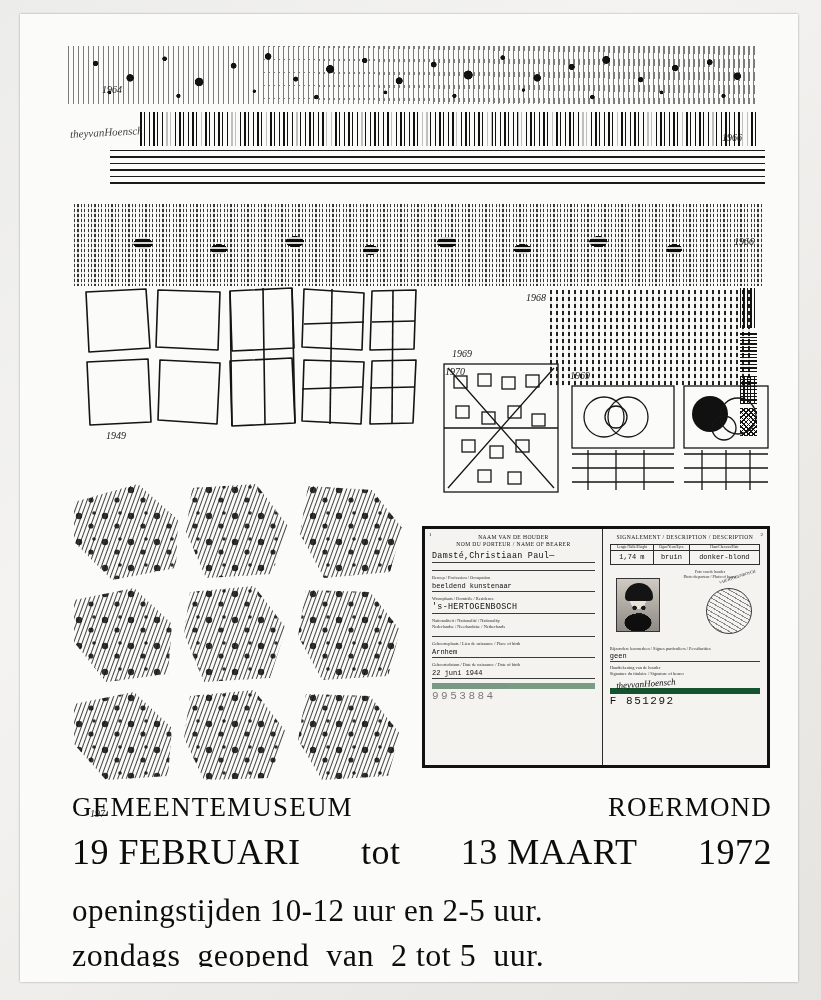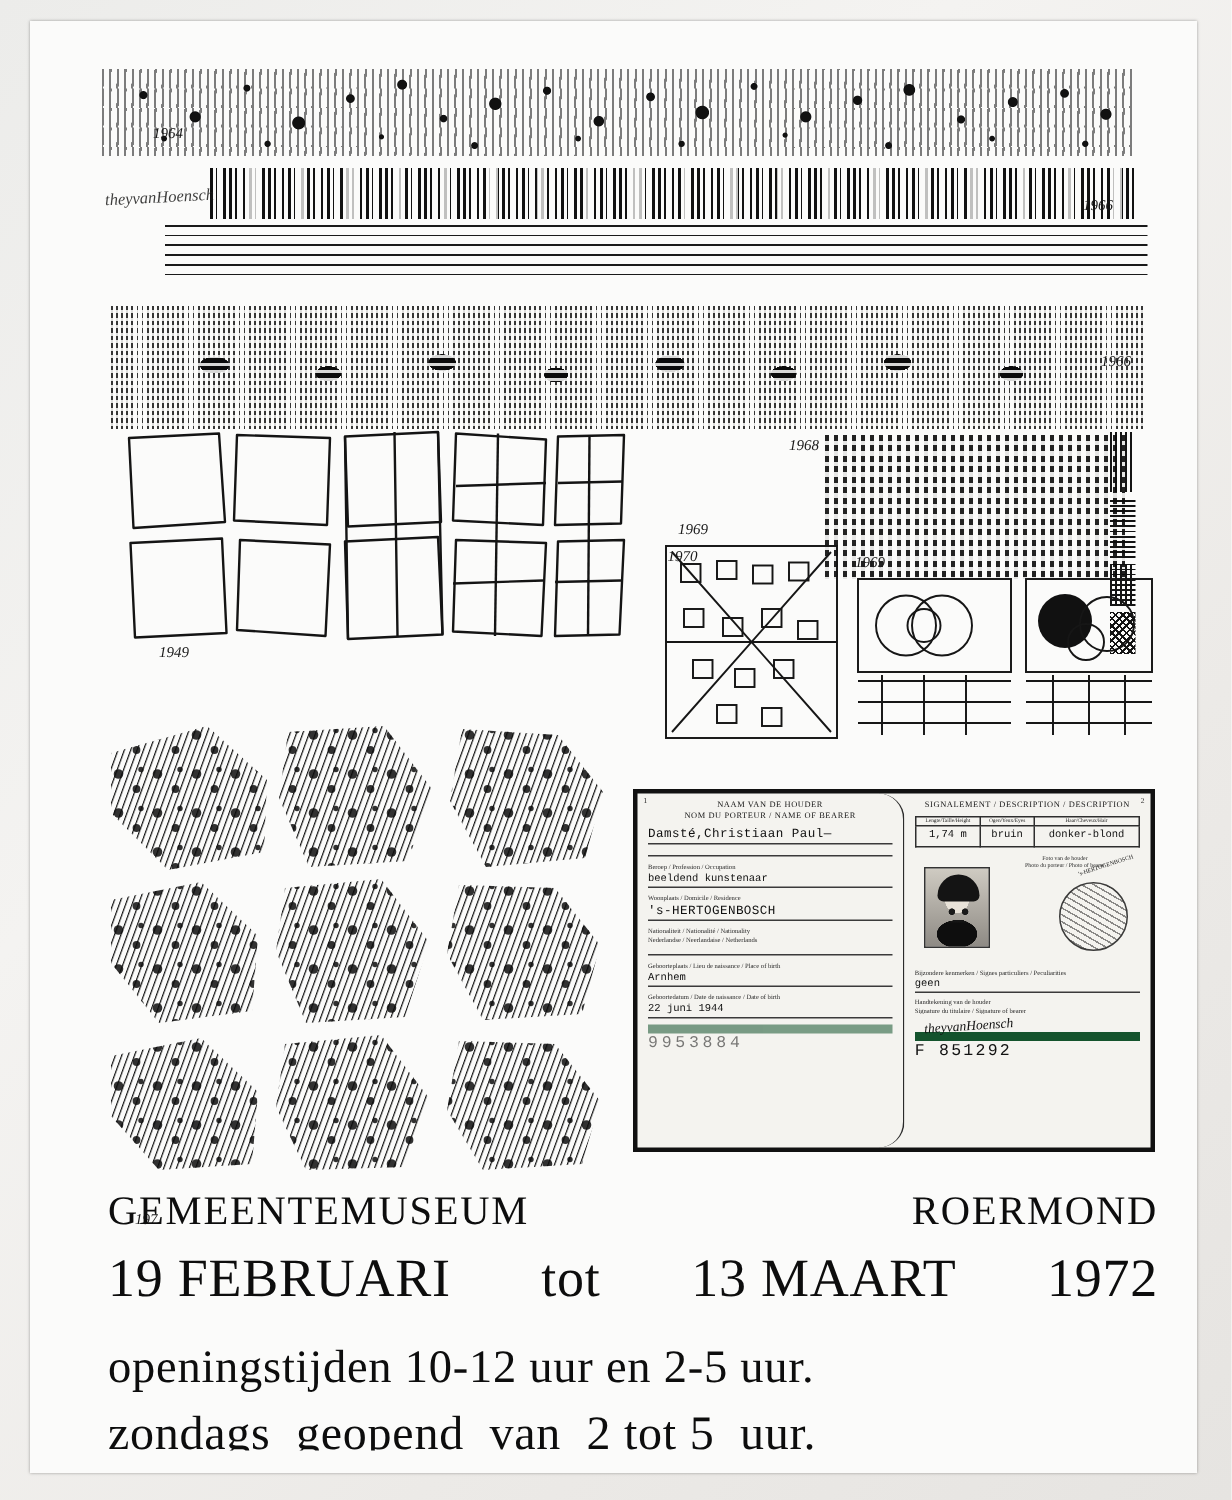--- a/index.html
+++ b/index.html
@@ -189,21 +189,20 @@
     position: relative;
     width: 100%; height: 100%;
     background: #f4f3ef;
     display: flex;
     box-sizing: border-box;
   }
   .pp-page {
     position: relative;
     box-sizing: border-box;
     padding: 5px 7px 4px 7px;
-    border-radius: 17px;
   }
   .pp-left { width: 52%; border-right: 1px solid #2a2a2a; }
   .pp-right { width: 48%; }
   .pp-cornernum {
     position: absolute;
     top: 3px;
     font-size: 5px;
     color: #222;
     font-family: "Liberation Serif", serif;
   }

